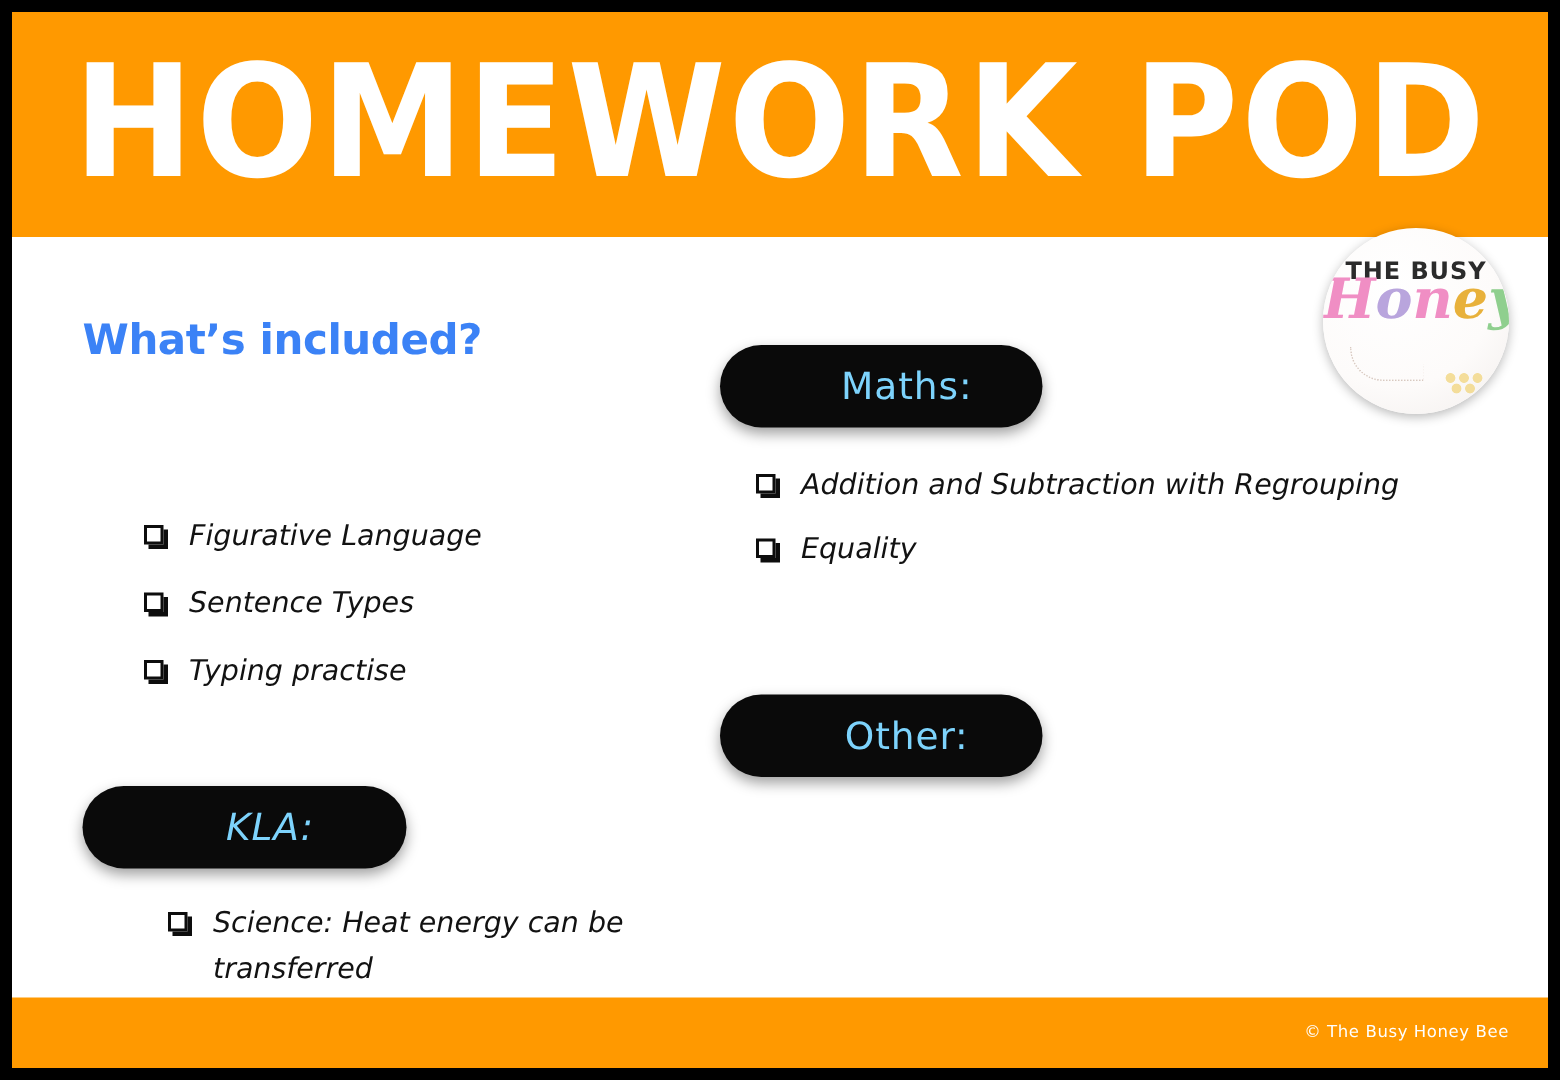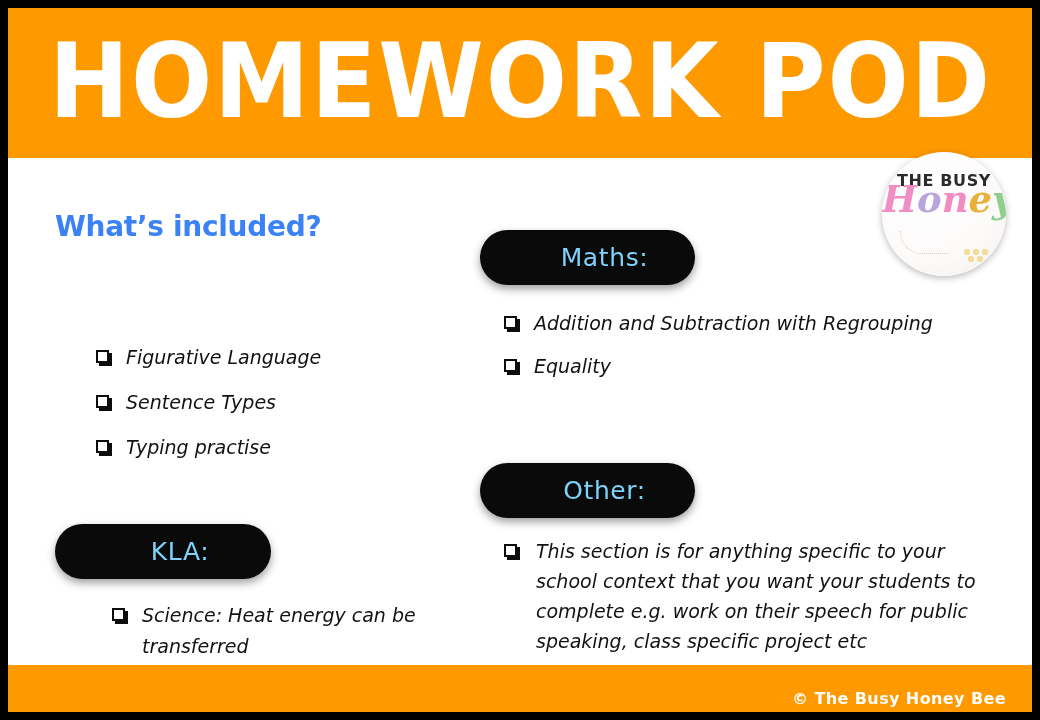--- a/index.html
+++ b/index.html
@@ -63,28 +63,27 @@
     position: absolute;
     left: 0;
     bottom: 0;
     width: 1024px;
     height: 47px;
     background: #ff9900;
   }
   #footer-credit {
     position: absolute;
     right: 26px;
-    top: 22px;
+    top: 11px;
     color: #ffffff;
     font-family: "DejaVu Sans", sans-serif;
-    font-size: 16px;
+    font-size: 11px;
     line-height: 24px;
     letter-spacing: 0.4px;
     white-space: nowrap;
-    font-weight: bold;
   }
 
   
   #logo-badge {
     position: absolute;
     left: 874px;
     top: 144px;
     width: 124px;
     height: 124px;
     border-radius: 50%;
@@ -230,21 +229,21 @@
     box-shadow: 3px 3px 0 0 #0d0d0d;
     box-sizing: border-box;
   }
   .check-item .txt { display: block; }
 
   
   #pill-english { left: 47px; top: 114px; width: 216px; }
   #list-english { left: 88px; top: 184px; width: 330px; }
   #list-english .check-item { margin-bottom: 14px; }
 
-  #pill-kla { left: 47px; top: 366px; width: 216px; }
+  #pill-kla { left: 47px; top: 366px; width: 216px; font-style: italic; }
   #list-kla { left: 104px; top: 442px; width: 400px; }
 
   
   #pill-maths { left: 472px; top: 72px; width: 215px; }
   #list-maths { left: 496px; top: 150px; width: 430px; }
   #list-maths .check-item { margin-bottom: 12px; }
 
   #pill-other { left: 472px; top: 305px; width: 215px; }
   #list-other { left: 496px; top: 378px; width: 500px; }
   #list-other .check-item {
@@ -310,26 +309,20 @@
         </li>
         <li class="check-item">
           <span class="cb"></span>
           <span class="txt">Equality</span>
         </li>
       </ul>
 
       <div id="pill-other" class="section-pill" style="background: rgb(10, 10, 10);">
         <span class="pill-label">Other:</span>
       </div>
-      <ul id="list-other" class="check-list">
-        <li class="check-item">
-          <span class="cb"></span>
-          <span class="txt">This section is for anything specific to your school context that you want your students to complete e.g. work on their speech for public speaking, class specific project etc</span>
-        </li>
-      </ul>
 
     </div>
 
     <div id="footer-band" style="background: rgb(255, 153, 0);">
       <div id="footer-credit" style="color: rgb(255, 255, 255);">© The Busy Honey Bee</div>
     </div>
 
   </div>
 </div>
 

